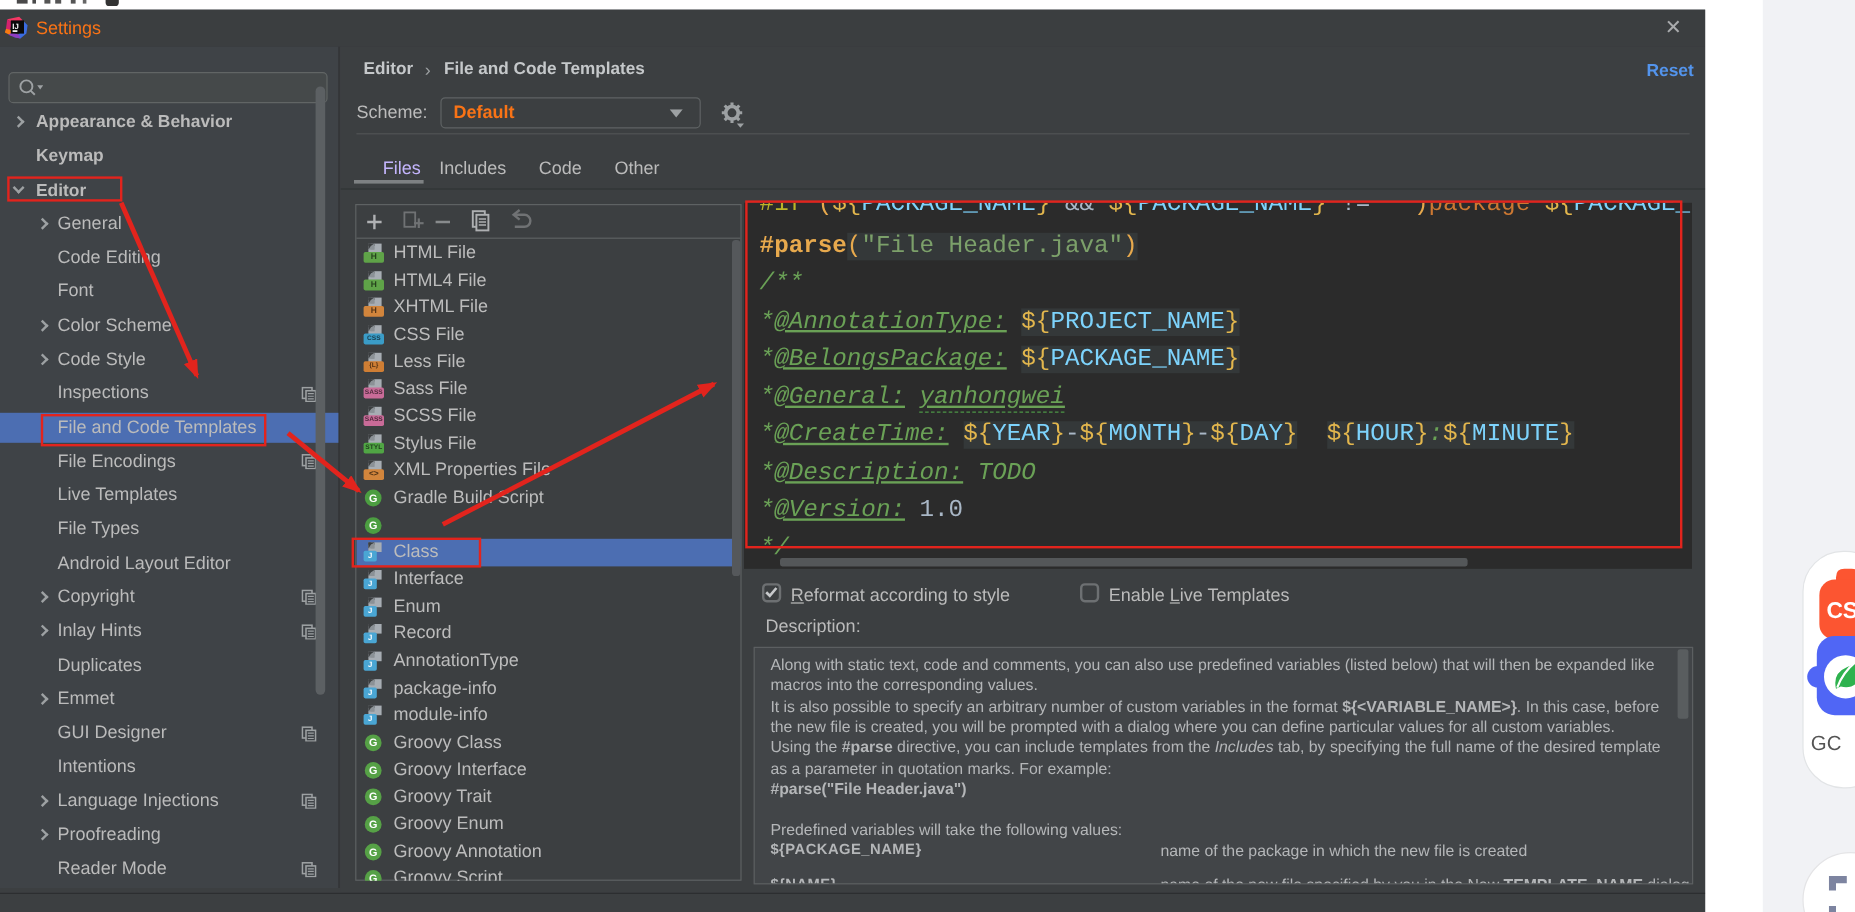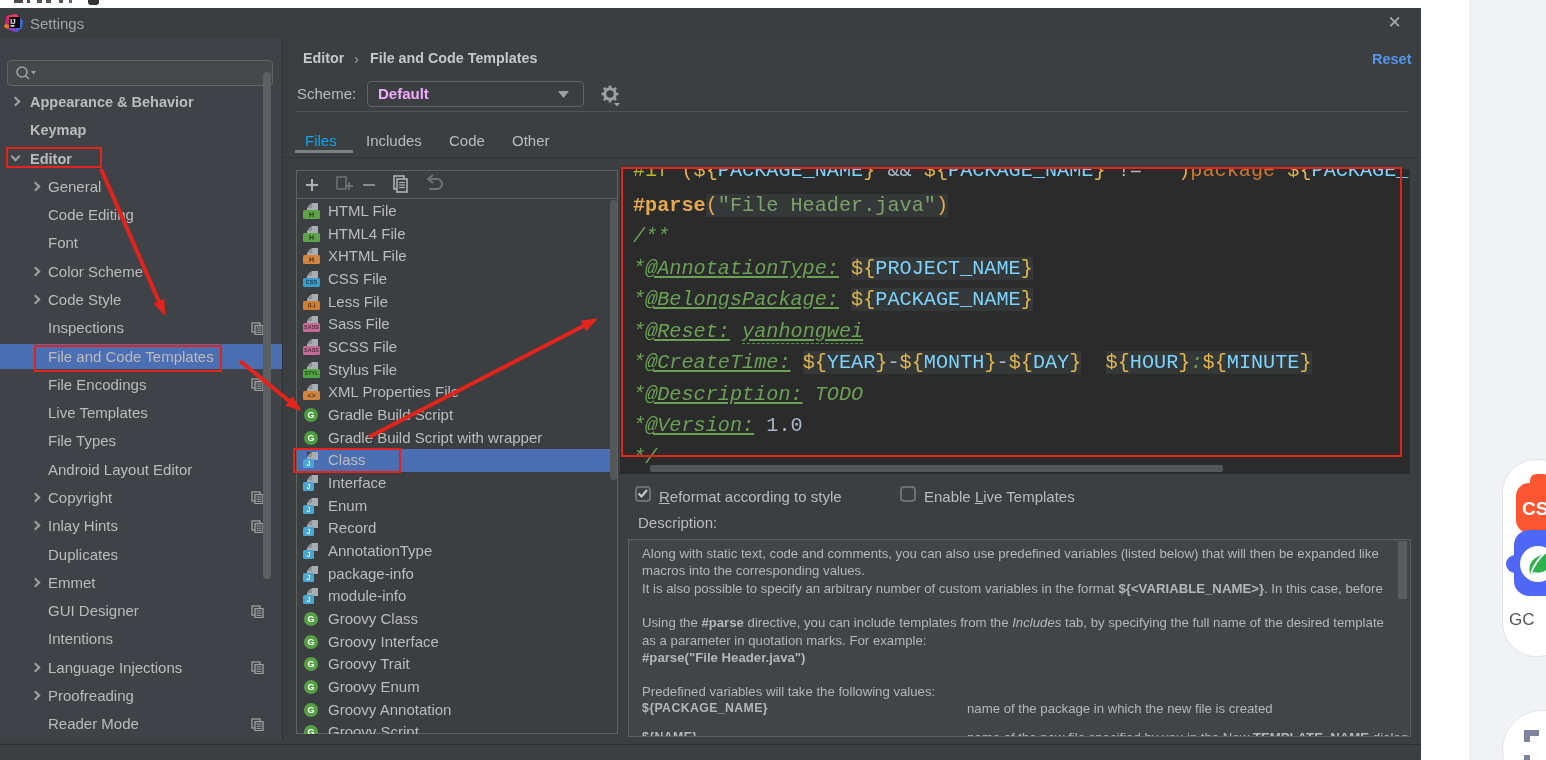--- a/index.html
+++ b/index.html
@@ -59,21 +59,21 @@
 <polygon points="2,3 12,1 15,4 6,6" fill="#f43764"></polygon>
 <polygon points="2,3 6,6 4,13 1,11" fill="#d4226e"></polygon>
 <polygon points="1,11 5,12 6,17 0,14" fill="#f97a12"></polygon>
 <polygon points="12,1 19,8 18,15 13,19 8,18 16,12 16,5" fill="#3b6ce0"></polygon>
 <polygon points="13,19 8,18 3,16 6,14 12,16" fill="#8f3cc2"></polygon>
 <rect x="5" y="4" width="11" height="11" fill="#0b0b0b"></rect>
 <text x="6.2" y="11" fill="#fff" font-size="6.5" font-weight="bold" font-family="Liberation Sans">IJ</text>
 <rect x="6.5" y="12.2" width="4" height="1.4" fill="#fff"></rect>
 </svg>
         </div>
-<div class="abs" style="left:30px;top:7px;color:#a3a3a3;font-size:15px">Settings</div>
+<div class="abs" style="left:30px;top:7px;color:#f97316;font-size:15px">Settings</div>
 <div class="abs" style="left:1384px;top:4px;width:21px;height:21px;color:#a9abad;font-size:17px;line-height:21px;text-align:center">✕</div>
 </div>
 <div id="sidebar">
 <div class="abs" style="left:7px;top:21px;width:266px;height:26px;background:#45494a;border:1px solid #616565;border-radius:4px">
 <svg width="24" height="18" style="position:absolute;left:7px;top:4px">
 <circle cx="7" cy="7" r="5" fill="none" stroke="#9da1a3" stroke-width="1.6"></circle>
 <line x1="10.5" y1="10.5" x2="14" y2="14" stroke="#9da1a3" stroke-width="1.6"></line>
 <polygon points="16,6 21,6 18.5,9.5" fill="#9da1a3"></polygon>
 </svg>
         </div>
@@ -162,21 +162,21 @@
 </svg>
 <div class="abs" style="left:263px;top:33px;width:8px;height:507px;background:#5c6063;border-radius:4px"></div>
 </div>
 <div id="content">
 <div class="txt b" style="left:19px;top:11px;font-size:14.3px;color:#c5c8ca">Editor</div>
 <div class="txt" style="left:70px;top:11px;color:#9da1a3">›</div>
 <div class="txt b" style="left:86px;top:11px;font-size:14.3px;color:#c5c8ca">File and Code Templates</div>
 <div class="txt b" style="left:1088px;top:12px;font-size:14.5px;color:#5394ec">Reset</div>
 <div class="txt" style="left:13px;top:46px">Scheme:</div>
 <div class="abs" style="left:83px;top:42px;width:217px;height:26px;background:#3c3f41;border:1px solid #5f6364;border-radius:4px">
-<div class="txt b" style="left:10px;top:3px;color:#f0abfc">Default</div>
+<div class="txt b" style="left:10px;top:3px;color:#f97316">Default</div>
 <svg width="12" height="8" style="position:absolute;left:190px;top:9px">
             <polygon points="0,0 11,0 5.5,7" fill="#9da1a3"></polygon>
           </svg>
 </div>
 <svg style="left:316px;top:46px" width="22" height="22" viewBox="0 0 22 22">
 <g fill="#9da1a3">
             <circle cx="10" cy="9" r="5.2" fill="none" stroke="#9da1a3" stroke-width="3"></circle>
 <g stroke="#9da1a3" stroke-width="2.6">
 <line x1="10" y1="0.5" x2="10" y2="4"></line>
               <line x1="10" y1="14" x2="10" y2="17.5"></line>
@@ -184,21 +184,21 @@
               <line x1="15" y1="9" x2="18.5" y2="9"></line>
 <line x1="3.9" y1="2.9" x2="6.4" y2="5.4"></line>
               <line x1="13.6" y1="12.6" x2="16.1" y2="15.1"></line>
 <line x1="16.1" y1="2.9" x2="13.6" y2="5.4"></line>
               <line x1="6.4" y1="12.6" x2="3.9" y2="15.1"></line>
 </g>
             <polygon points="14,18 20,18 17,21.5"></polygon>
           </g>
         </svg>
 <div class="abs" style="left:13px;top:72px;width:1111px;height:1px;background:#515455"></div>
-<div class="txt" style="left:21px;top:93px;color:#0ea5e9">Files</div>
+<div class="txt" style="left:35px;top:93px;color:#c4b5fd">Files</div>
 <div class="txt" style="left:82px;top:93px">Includes</div>
 <div class="txt" style="left:165px;top:93px">Code</div>
 <div class="txt" style="left:228px;top:93px">Other</div>
 <div class="abs" style="left:11px;top:111px;width:58px;height:3px;background:#7e8183"></div>
 <div class="abs" style="left:0;top:118px;width:1137px;height:1px;background:#313436"></div>
 </div>
 <div class="abs" style="left:296px;top:162px;width:322px;height:564px;border:1px solid #5e6263;background:#3c3f41">
 <svg width="320" height="27" style="left:0;top:0">
 <g stroke="#afb1b3" stroke-width="2">
             <line x1="15" y1="8" x2="15" y2="20"></line>
@@ -272,21 +272,20 @@
 <div class="badge" style="width:17px;height:9px;background:#d2853c;font-size:7px;line-height:9px">&lt;&gt;</div>
         </div>
 <div class="lrow" style="left:31px;top:182.3px">XML Properties File</div>
 <div class="ficon" style="left:6px;top:207.9px">
           <div class="gcirc" style="background:#4c9e41">G</div>
         </div>
 <div class="lrow" style="left:31px;top:204.9px">Gradle Build Script</div>
 <div class="ficon" style="left:6px;top:230.6px">
           <div class="gcirc" style="background:#4c9e41">G</div>
         </div>
-<div class="lrow" style="left:31px;top:227.6px">Gradle Build Script with wrapper</div>
 <div class="abs" style="left:0;top:249.8px;width:320px;height:23px;background:#4c6eb2"></div>
 <div class="ficon" style="left:6px;top:253.3px">
 <div class="page"></div>
 <div class="badge" style="width:11px;height:9px;background:#4aa6d4;font-size:6.5px;line-height:9px;color:#fff">J</div>
         </div>
 <div class="lrow" style="left:31px;top:250.3px">Class</div>
 <div class="ficon" style="left:6px;top:275.9px">
 <div class="page"></div>
 <div class="badge" style="width:11px;height:9px;background:#4aa6d4;font-size:6.5px;line-height:9px;color:#fff">J</div>
         </div>
@@ -341,40 +340,41 @@
         </div>
 <div class="lrow" style="left:31px;top:522.2px">Groovy Script</div>
 </div>
 <div class="abs" style="left:610px;top:192px;width:7px;height:280px;background:#55585b;border-radius:3px"></div>
       <div id="editor" style="left:620px;top:161px;width:790px;height:305px">
 <div class="abs" style="left:13px;top:-13.75px;white-space:pre"><span class="dir">#if</span><span class="op"> </span><span class="par">(</span><span class="vb">${</span><span class="vn">PACKAGE_NAME</span><span class="vb">}</span><span class="op"> &amp;&amp; </span><span class="vb">${</span><span class="vn">PACKAGE_NAME</span><span class="vb">}</span><span class="op"> != </span><span class="str">""</span><span class="par">)</span><span class="kw">package</span><span class="op"> </span><span class="vb">${</span><span class="vn">PACKAGE_NAME</span></div>
 <div class="abs" style="left:13px;top:20.75px;white-space:pre"><span class="dirb">#parse</span><span class="vh"><span class="par">(</span><span class="str">"File Header.java"</span><span class="par">)</span></span>
 <span class="cmt">/**</span>
 <span class="cmt">*</span><span class="tag">@AnnotationType:</span> <span class="vh"><span class="vb">${</span><span class="vn">PROJECT_NAME</span><span class="vb">}</span></span>
 <span class="cmt">*</span><span class="tag">@BelongsPackage:</span> <span class="vh"><span class="vb">${</span><span class="vn">PACKAGE_NAME</span><span class="vb">}</span></span>
-<span class="cmt">*</span><span class="tag">@Reset:</span> <span class="cmt" style="text-decoration:underline;border-bottom:1px dashed #4d9647">yanhongwei</span>
+<span class="cmt">*</span><span class="tag">@General:</span> <span class="cmt" style="text-decoration:underline;border-bottom:1px dashed #4d9647">yanhongwei</span>
 <span class="cmt">*</span><span class="tag">@CreateTime:</span> <span class="vh"><span class="vb">${</span><span class="vn">YEAR</span><span class="vb">}</span><span class="op">-</span><span class="vb">${</span><span class="vn">MONTH</span><span class="vb">}</span><span class="op">-</span><span class="vb">${</span><span class="vn">DAY</span><span class="vb">}</span></span>  <span class="vh"><span class="vb">${</span><span class="vn">HOUR</span><span class="vb">}</span><span class="cmt">:</span><span class="vb">${</span><span class="vn">MINUTE</span><span class="vb">}</span></span>
 <span class="cmt">*</span><span class="tag">@Description:</span> <span class="cmt">TODO</span>
 <span class="cmt">*</span><span class="tag">@Version:</span> <span class="op ital">1.0</span>
 <span class="cmt">*/</span></div>
 <div class="abs" style="left:30px;top:296px;width:573px;height:7px;background:#545759;border-radius:2px"></div>
 </div>
 <div class="cbx" style="left:635px;top:478px">
         <svg width="14" height="13" style="left:-1px;top:-1px">
           <polyline points="2.5,6.5 5.5,9.5 11,3" fill="none" stroke="#c7c9cb" stroke-width="2.2"></polyline>
         </svg>
       </div>
 <div class="txt" style="left:659px;top:480px"><span class="u">R</span>eformat according to style</div>
 <div class="cbx" style="left:900px;top:478px"></div>
 <div class="txt" style="left:924px;top:480px">Enable <span class="u">L</span>ive Templates</div>
 <div class="txt" style="left:638px;top:506px">Description:</div>
 <div class="abs" style="left:628px;top:531px;width:783px;height:198px;background:#424548;border:1px solid #5c5f61;overflow:hidden">
 <div class="desc-t abs" style="left:13px;top:5.0px;white-space:nowrap">Along with static text, code and comments, you can also use predefined variables (listed below) that will then be expanded like</div>
 <div class="desc-t abs" style="left:13px;top:22.3px;white-space:nowrap">macros into the corresponding values.</div>
 <div class="desc-t abs" style="left:13px;top:39.6px;white-space:nowrap">It is also possible to specify an arbitrary number of custom variables in the format <b>${&lt;VARIABLE_NAME&gt;}</b>. In this case, before</div>
+<div class="desc-t abs" style="left:13px;top:56.9px;white-space:nowrap">the new file is created, you will be prompted with a dialog where you can define particular values for all custom variables.</div>
 <div class="desc-t abs" style="left:13px;top:91.5px;white-space:nowrap">as a parameter in quotation marks. For example:</div>
 <div class="desc-t abs" style="left:13px;top:74.2px;white-space:nowrap">Using the <b>#parse</b> directive, you can include templates from the <i>Includes</i> tab, by specifying the full name of the desired template</div>
 <div class="desc-t abs" style="left:13px;top:108.8px;white-space:nowrap"><b>#parse("File Header.java")</b></div>
 <div class="desc-t abs" style="left:13px;top:143.4px;white-space:nowrap">Predefined variables will take the following values:</div>
 <div class="abs desc-t b" style="left:13px;top:160px;font-size:12.3px;letter-spacing:0.4px">${PACKAGE_NAME}</div>
 <div class="abs desc-t" style="left:338px;top:160px">name of the package in which the new file is created</div>
 <div class="abs desc-t b" style="left:13px;top:189px;font-size:12.3px;letter-spacing:0.4px">${NAME}</div>
 <div class="abs desc-t" style="left:338px;top:189px">name of the new file specified by you in the New <b>TEMPLATE_NAME</b> dialog</div>
 <div class="abs" style="left:769px;top:1px;width:9px;height:58px;background:#595d5f;border-radius:2px"></div>
 </div>

